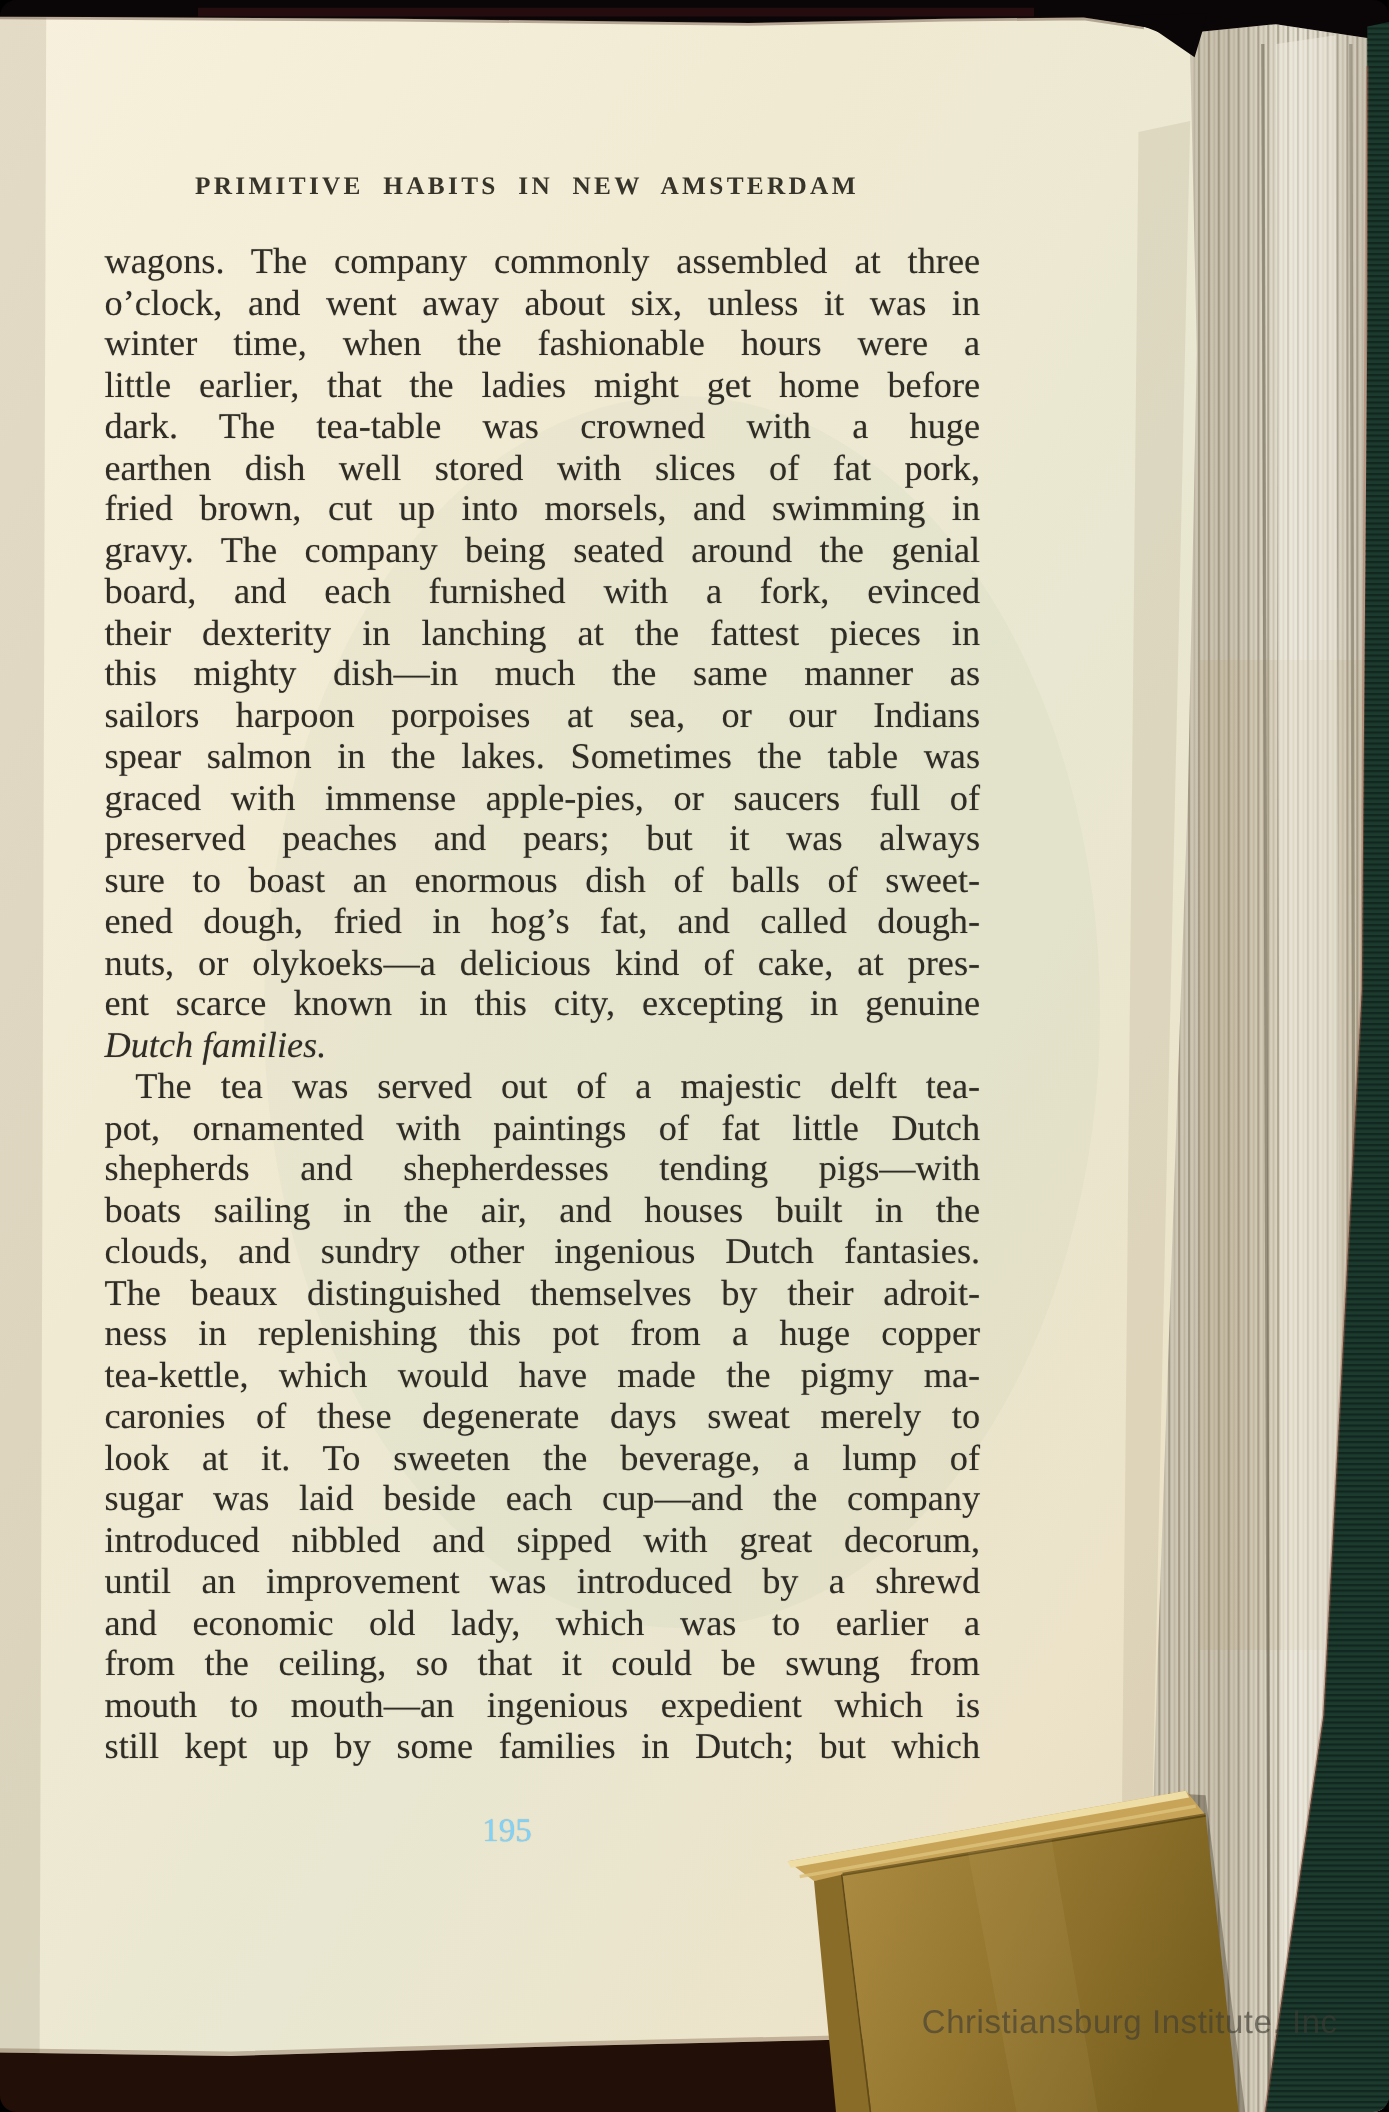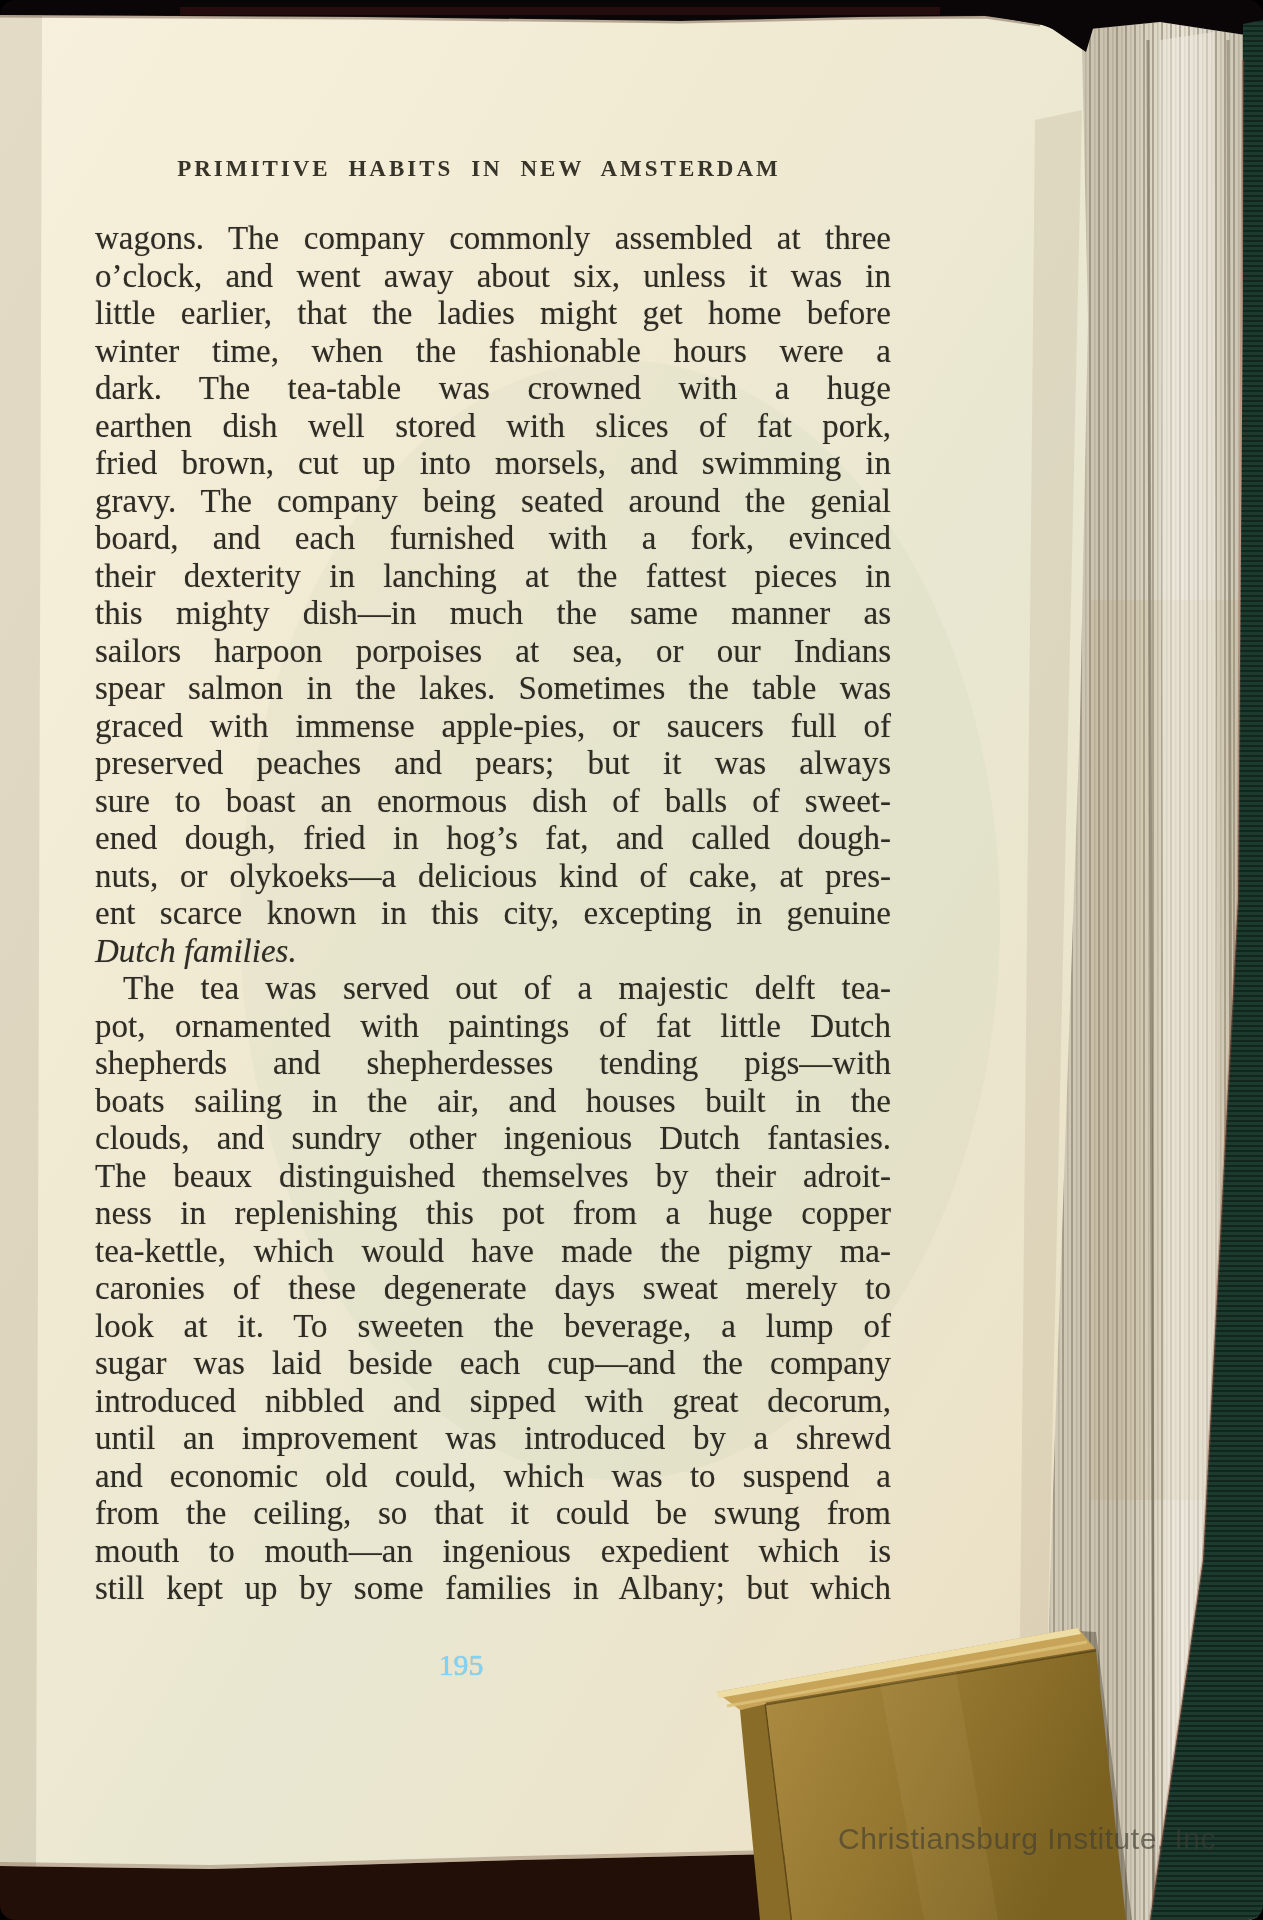--- a/index.html
+++ b/index.html
@@ -104,22 +104,22 @@
       <path d="M766,1704 L1096,1650" stroke="rgba(62,46,6,0.55)" stroke-width="3" fill="none"></path>
       <polygon points="880,1684 956,1672 998,1920 924,1920" fill="rgba(255,240,190,0.06)"></polygon>
     </g>
   </svg>
 
   <div class="header">PRIMITIVE HABITS IN NEW AMSTERDAM</div>
 
   <div class="bodytext">
       <div class="line">wagons. The company commonly assembled at three</div>
       <div class="line">o’clock, and went away about six, unless it was in</div>
+      <div class="line">winter time, when the fashionable hours were a</div>
       <div class="line">little earlier, that the ladies might get home before</div>
-      <div class="line">winter time, when the fashionable hours were a</div>
       <div class="line">dark. The tea-table was crowned with a huge</div>
       <div class="line">earthen dish well stored with slices of fat pork,</div>
       <div class="line">fried brown, cut up into morsels, and swimming in</div>
       <div class="line">gravy. The company being seated around the genial</div>
       <div class="line">board, and each furnished with a fork, evinced</div>
       <div class="line">their dexterity in lanching at the fattest pieces in</div>
       <div class="line">this mighty dish—in much the same manner as</div>
       <div class="line">sailors harpoon porpoises at sea, or our Indians</div>
       <div class="line">spear salmon in the lakes. Sometimes the table was</div>
       <div class="line">graced with immense apple-pies, or saucers full of</div>
@@ -135,23 +135,23 @@
       <div class="line">boats sailing in the air, and houses built in the</div>
       <div class="line">clouds, and sundry other ingenious Dutch fantasies.</div>
       <div class="line">The beaux distinguished themselves by their adroit-</div>
       <div class="line">ness in replenishing this pot from a huge copper</div>
       <div class="line">tea-kettle, which would have made the pigmy ma-</div>
       <div class="line">caronies of these degenerate days sweat merely to</div>
       <div class="line">look at it. To sweeten the beverage, a lump of</div>
       <div class="line">sugar was laid beside each cup—and the company</div>
       <div class="line">introduced nibbled and sipped with great decorum,</div>
       <div class="line">until an improvement was introduced by a shrewd</div>
-      <div class="line">and economic old could, which was to suspend a</div>
+      <div class="line">and economic old lady, which was to earlier a</div>
       <div class="line">from the ceiling, so that it could be swung from</div>
       <div class="line">mouth to mouth—an ingenious expedient which is</div>
-      <div class="line">still kept up by some families in Albany; but which</div>
+      <div class="line">still kept up by some families in Dutch; but which</div>
     </div>
 
   <div class="pagenum">195</div>
 
   <div class="watermark">Christiansburg Institute, Inc</div>
 
 </div>
 
 </body></html>

